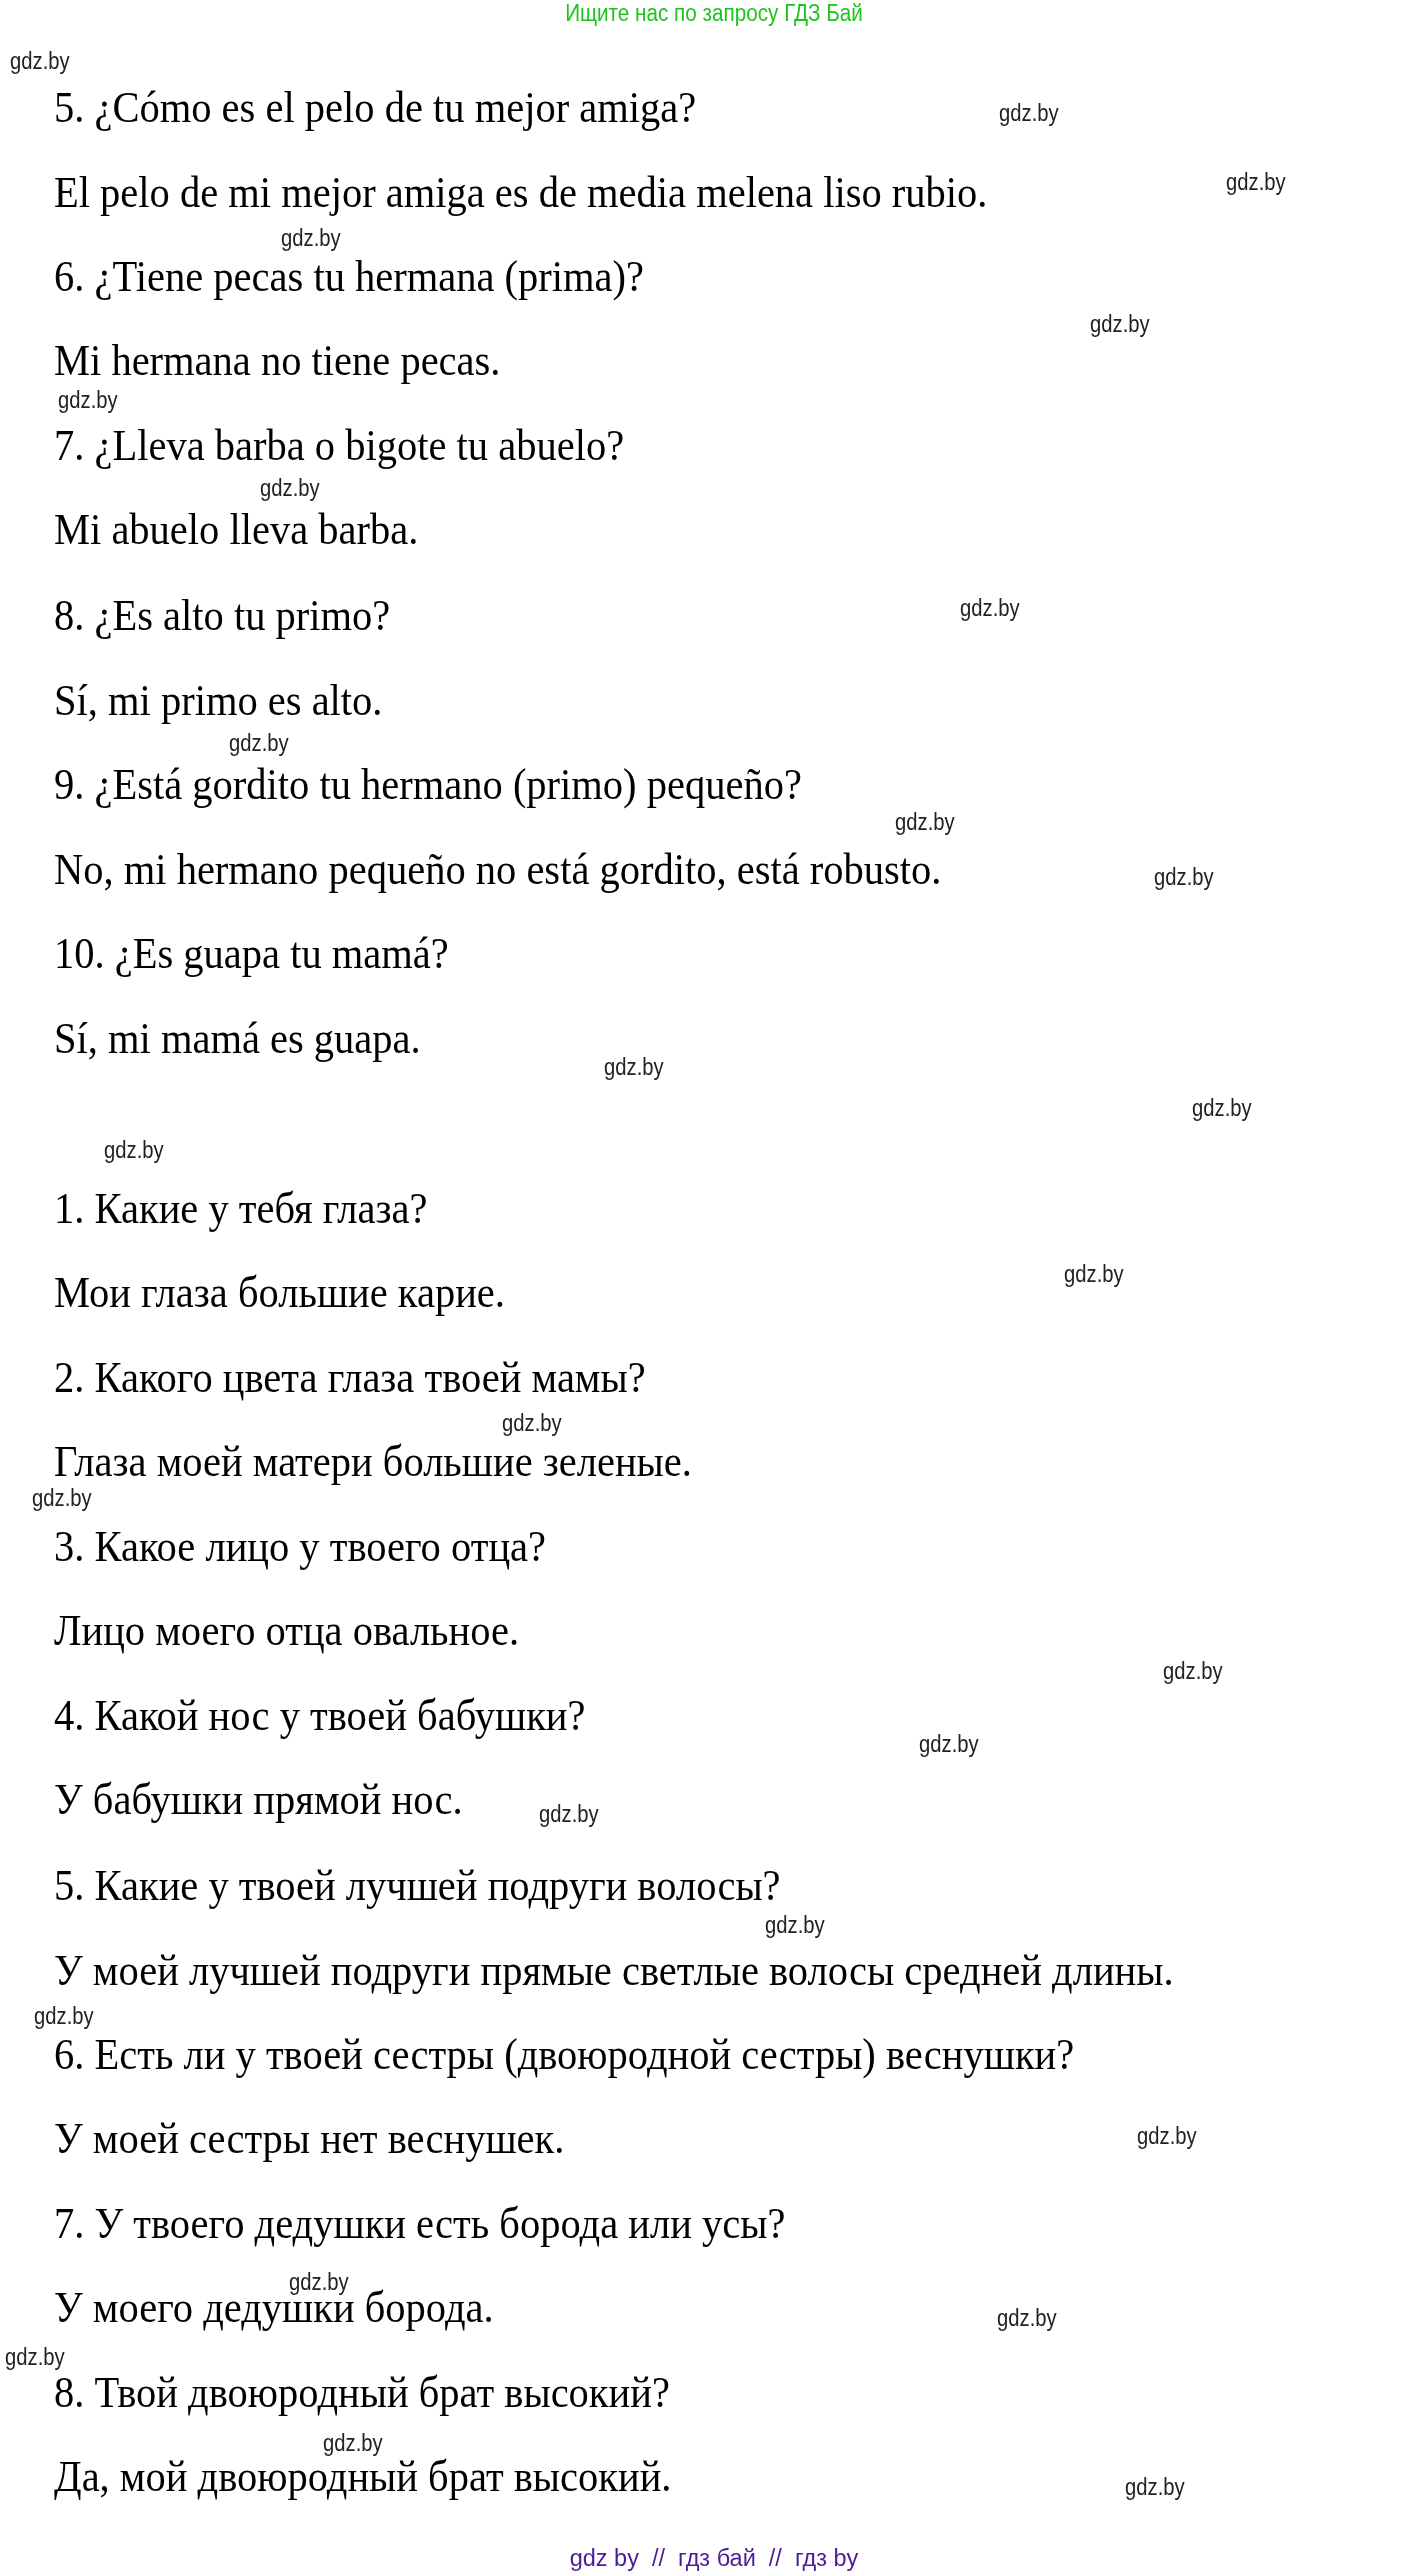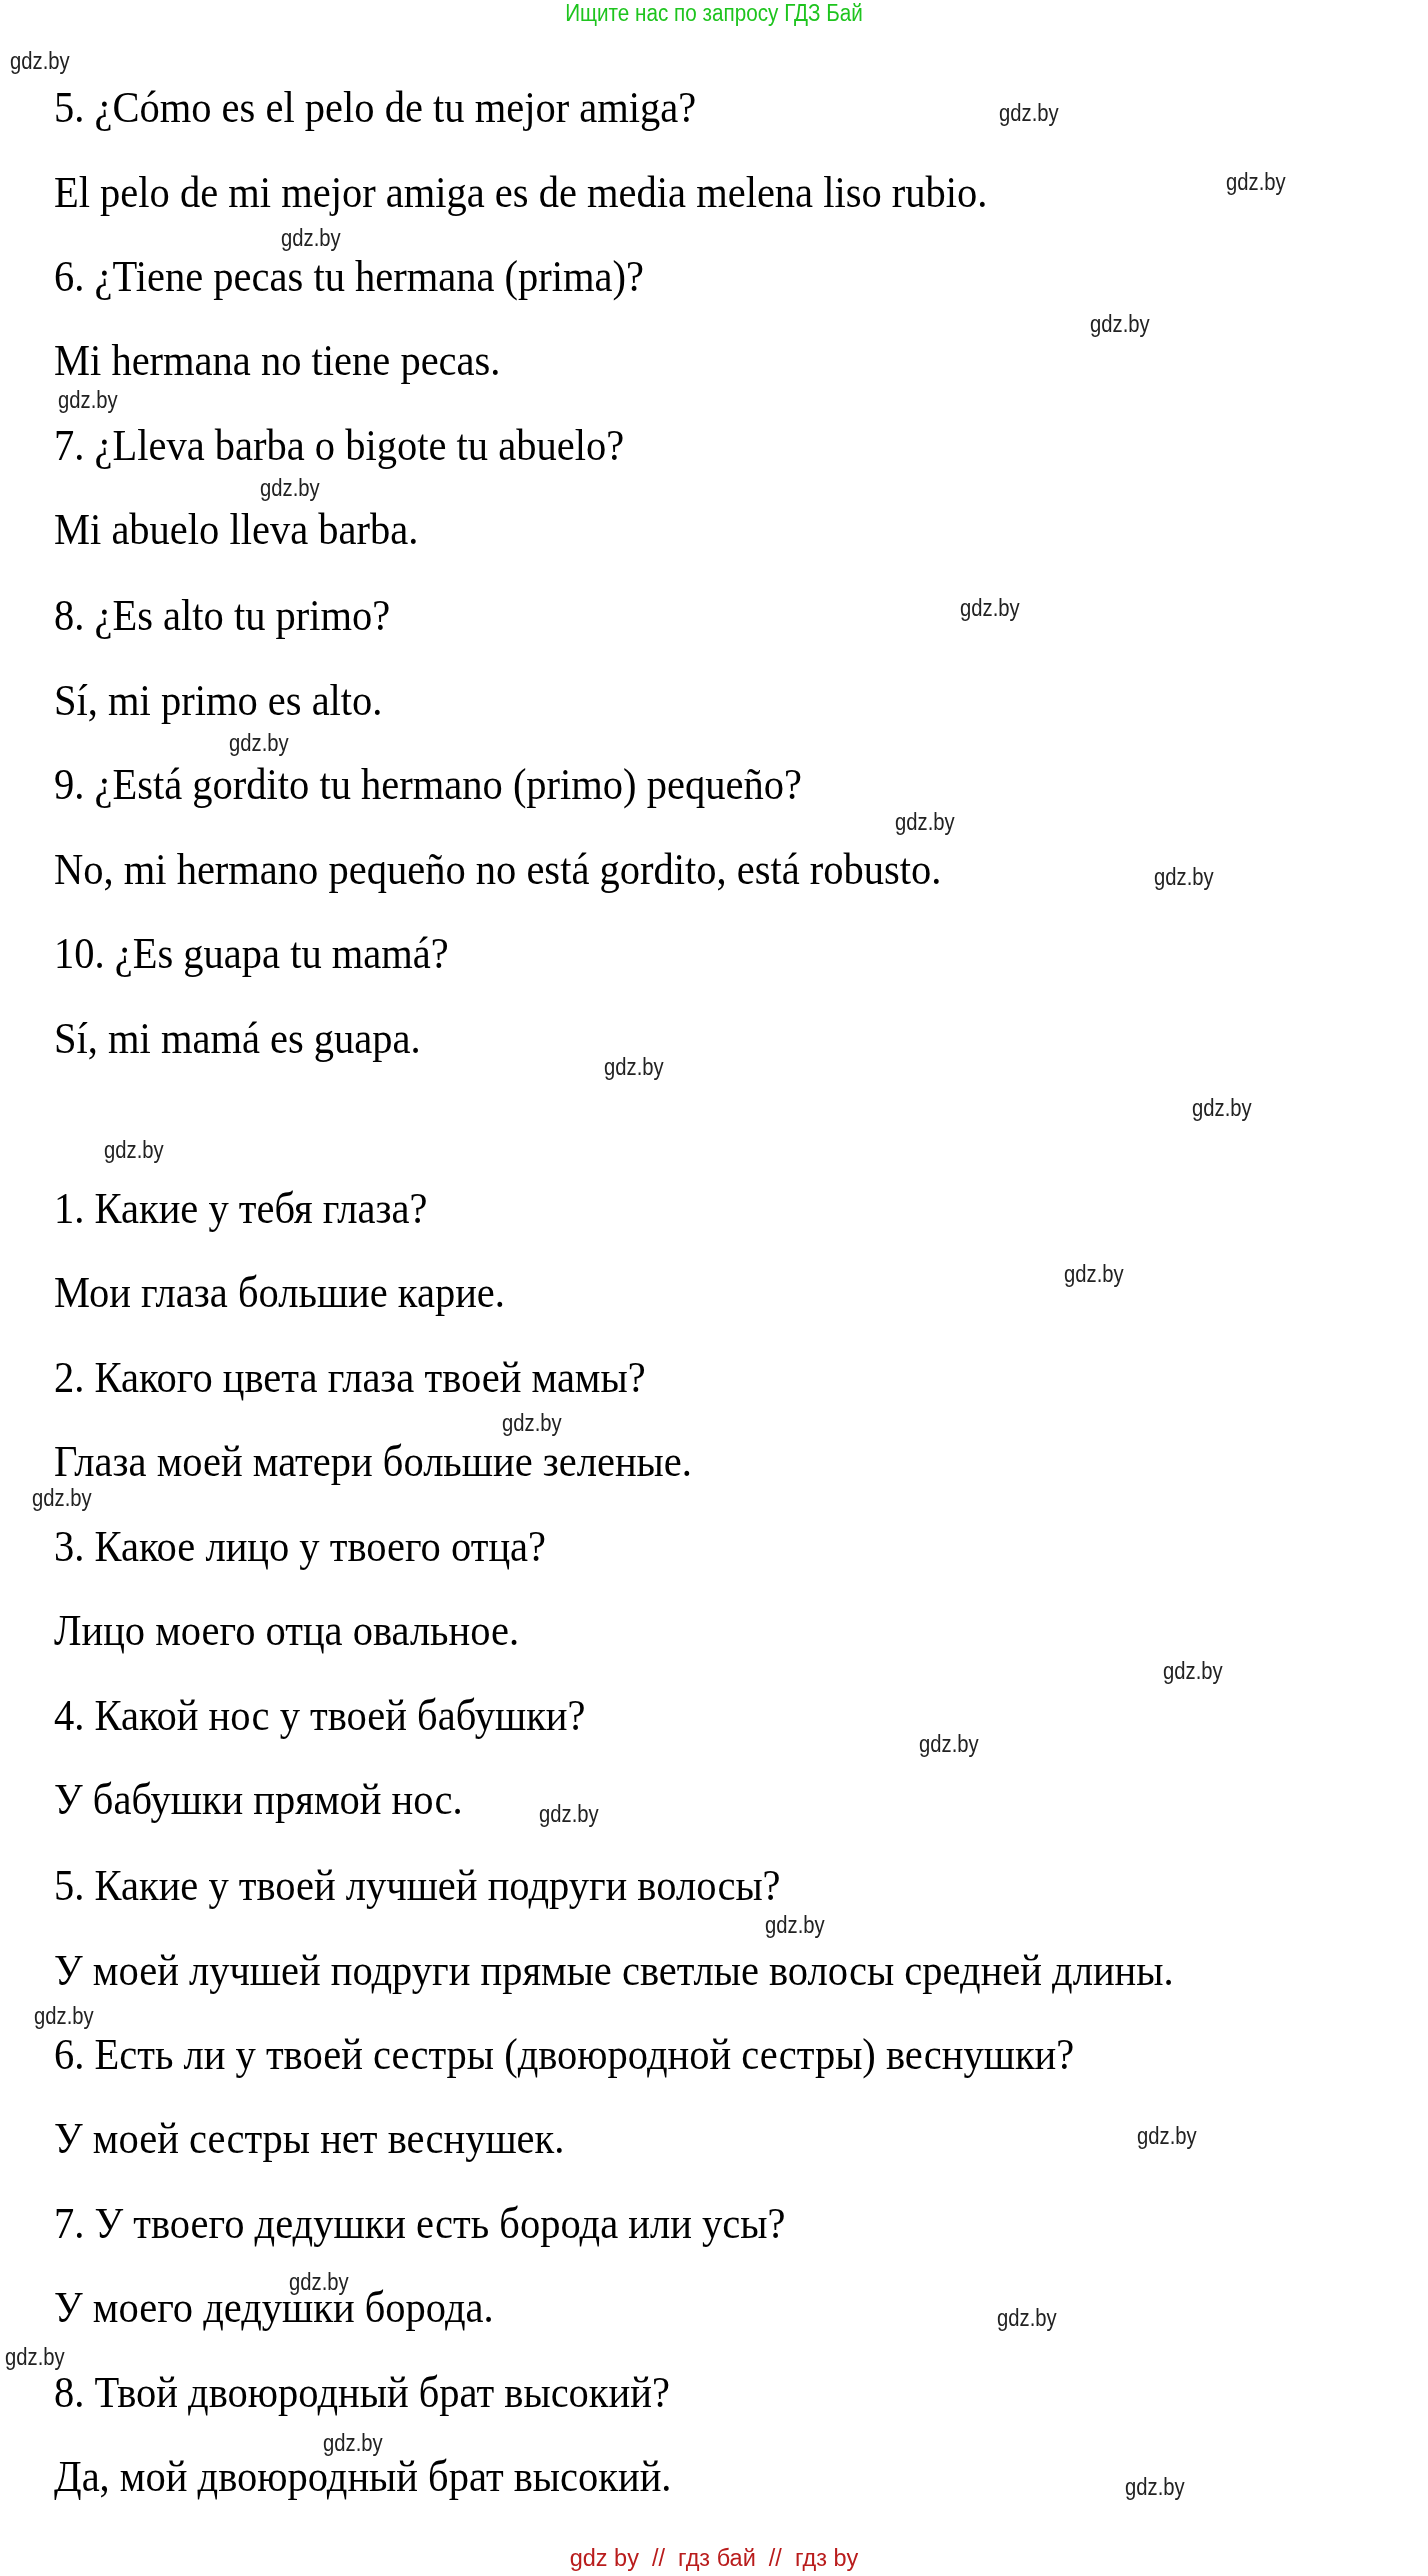--- a/index.html
+++ b/index.html
@@ -15,21 +15,21 @@
     color: #000000; transform: scaleX(0.9); transform-origin: left top;
   }
   .wm {
     position: absolute; white-space: nowrap;
     font-family: "Liberation Sans", sans-serif; font-size: 23px; line-height: 24px;
     color: #222222; transform: scaleX(0.88); transform-origin: left top;
   }
   .footer {
     position: absolute; left: 0; top: 2544px; width: 1428px; text-align: center;
     font-family: "Liberation Sans", sans-serif; font-size: 23.5px; line-height: 28px;
-    color: #b91c1c; white-space: pre;
+    color: #4c1d95; white-space: pre;
   }
 </style>
 </head>
 <body>
 
 <div class="header">Ищите нас по запросу ГДЗ Бай</div>
 
 <div>
   <div class="line" style="top:81px">5. ¿Cómo es el pelo de tu mejor amiga?</div>
   <div class="line" style="top:166px">El pelo de mi mejor amiga es de media melena liso rubio.</div>

